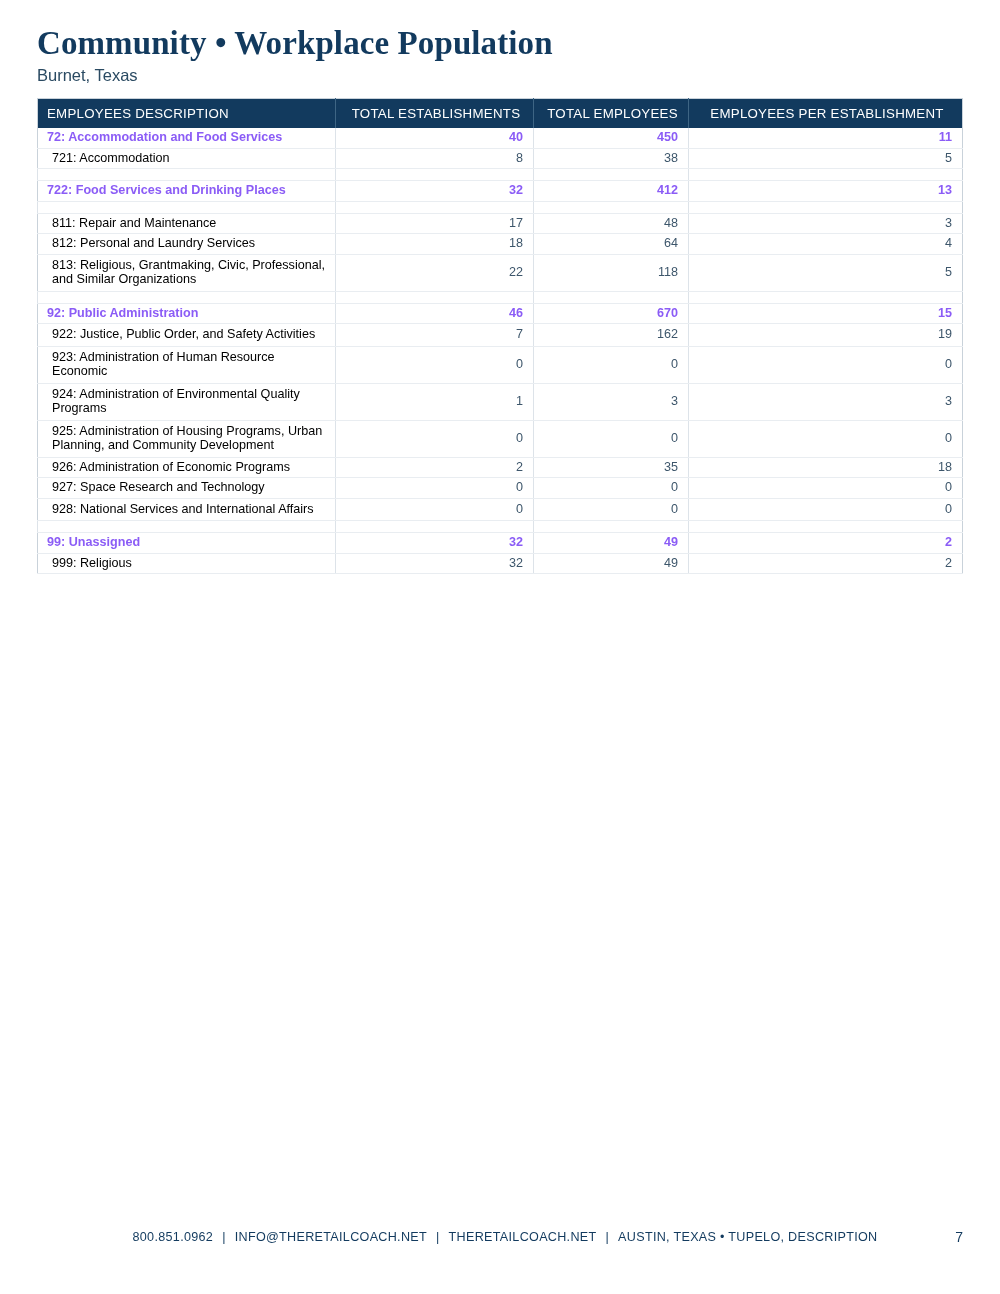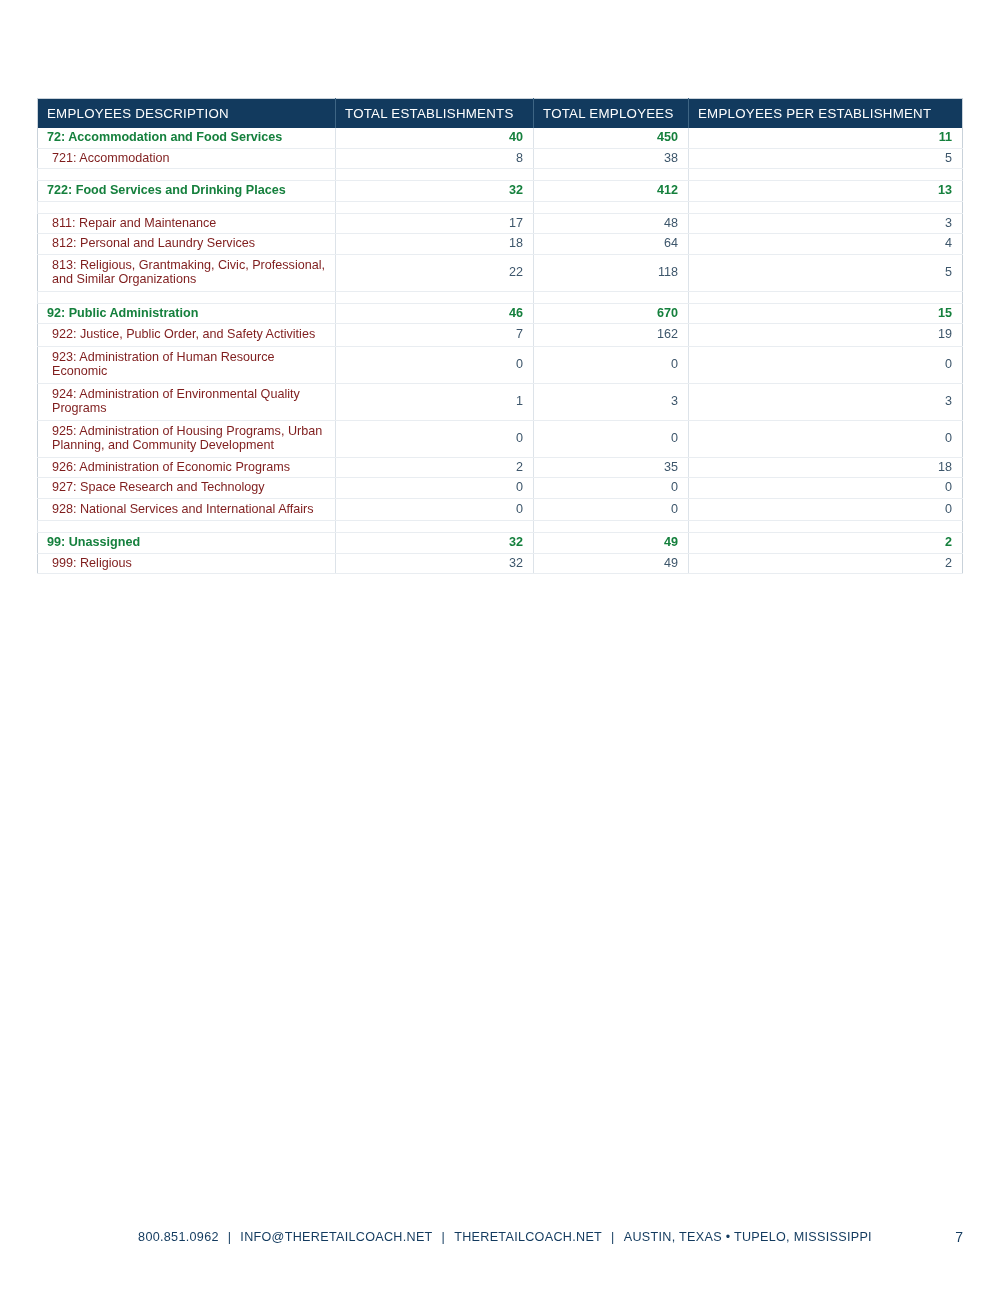--- a/index.html
+++ b/index.html
@@ -74,48 +74,48 @@
     font-weight: 400;
     letter-spacing: 0.25px;
     padding: 6px 9px 7px 9px;
     text-align: left;
     vertical-align: middle;
     height: 16px;
     border: none;
     white-space: nowrap;
   }
   thead th.num {
-    text-align: left;
+    text-align: center;
     padding-right: 6px;
   }
   thead th.c-sep {
     border-left: 1px solid #3e6584;
   }
 
   tbody td {
     font-size: 12.6px;
     color: #3d566b;
     border-bottom: 1px solid #e9edf1;
     border-left: 1px solid #dde3e9;
     padding: 2px 6px 3px 6px;
     vertical-align: middle;
     line-height: 14.5px;
   }
   tbody td.desc {
     border-left: none;
     padding-left: 14px;
-    color: #7f1d1d;
+    color: #000000;
   }
   tbody td.num {
     text-align: right;
     padding-right: 10px;
   }
   tbody tr.parent td {
     font-weight: 700;
-    color: #15803d;
+    color: #8b5cf6;
   }
   tbody tr.parent td.desc {
     padding-left: 9px;
   }
   tbody tr.spacer td {
     height: 11px;
     padding: 0;
     border-bottom: 1px solid #e9edf1;
   }
   tbody tr.tall td {
@@ -156,20 +156,24 @@
     font-size: 14px;
     color: #123a5e;
     line-height: 18px;
   }
 </style>
 </head>
 <body>
 
 <div class="page">
 
+  <div class="header-block">
+    <h1 class="page-title">Community • Workplace Population</h1>
+    <div class="page-subtitle">Burnet, Texas</div>
+  </div>
 
   <div class="table-wrap">
     <table class="data-table">
       <colgroup>
         <col class="c-desc">
         <col class="c-est">
         <col class="c-emp">
         <col class="c-ratio">
       </colgroup>
       <thead>
@@ -300,18 +304,18 @@
             <td class="num">32</td>
             <td class="num">49</td>
             <td class="num">2</td>
           </tr>
         </tbody>
     </table>
   </div>
 
   <div class="footer">
     <div class="footer-text">
-      <span>800.851.0962</span><span class="sep">|</span><span>INFO@THERETAILCOACH.NET</span><span class="sep">|</span><span>THERETAILCOACH.NET</span><span class="sep">|</span><span>AUSTIN, TEXAS • TUPELO, MISSISSIPPI</span>
+      <span>800.851.0962</span><span class="sep">|</span><span>INFO@THERETAILCOACH.NET</span><span class="sep">|</span><span>THERETAILCOACH.NET</span><span class="sep">|</span><span>AUSTIN, TEXAS • TUPELO, DESCRIPTION</span>
     </div>
     <div class="page-number">7</div>
   </div>
 
 </div>
 
 </body></html>

